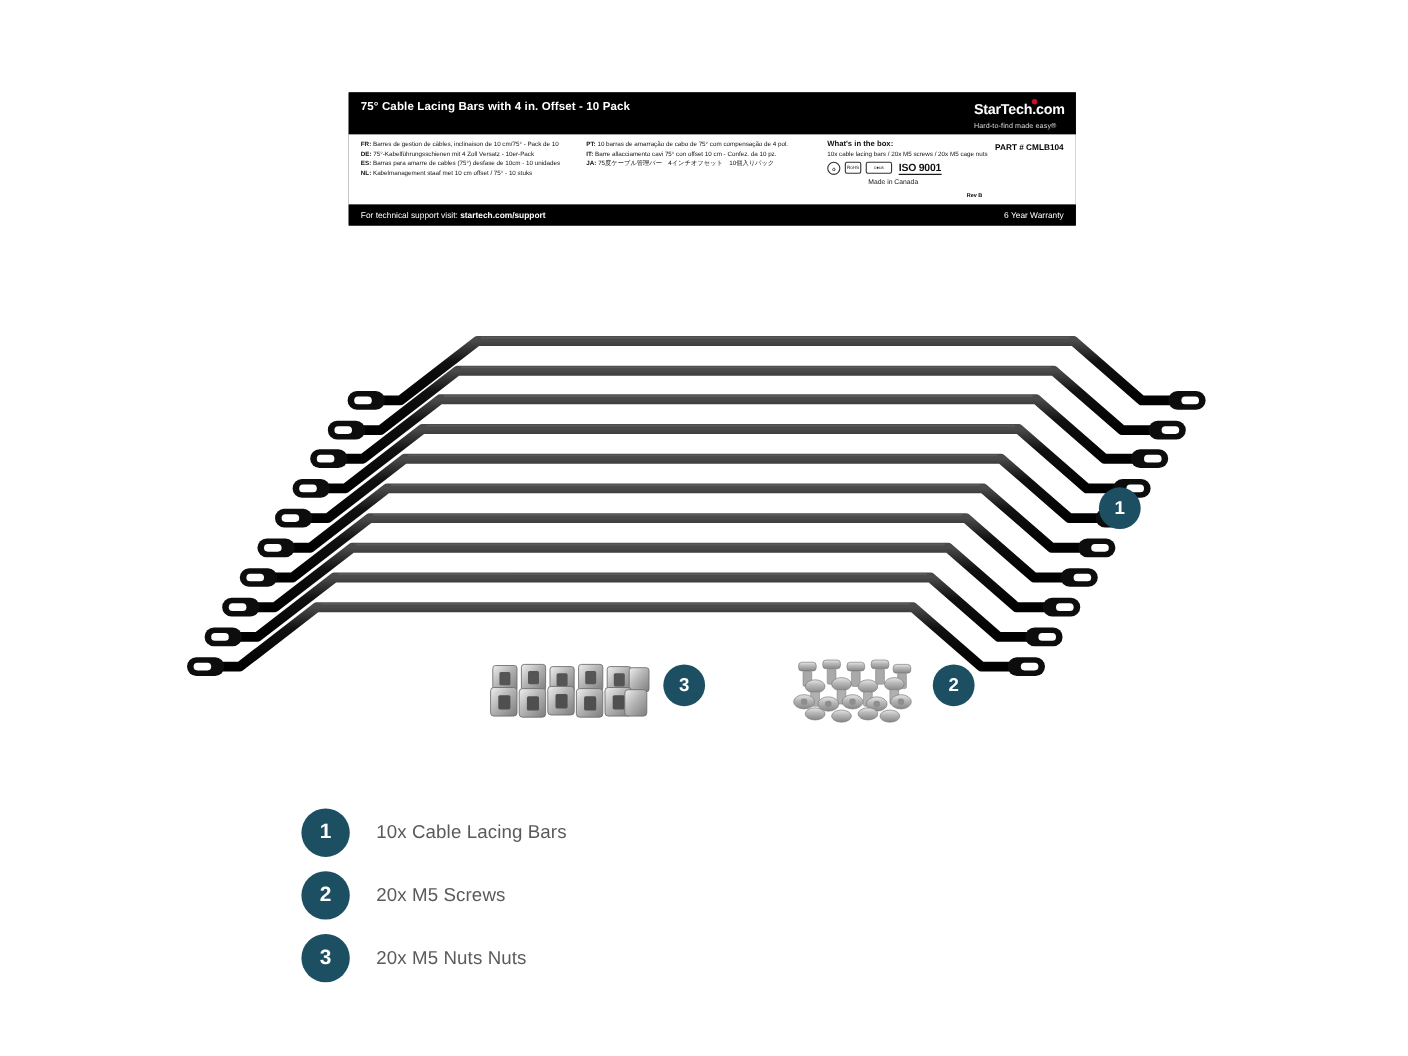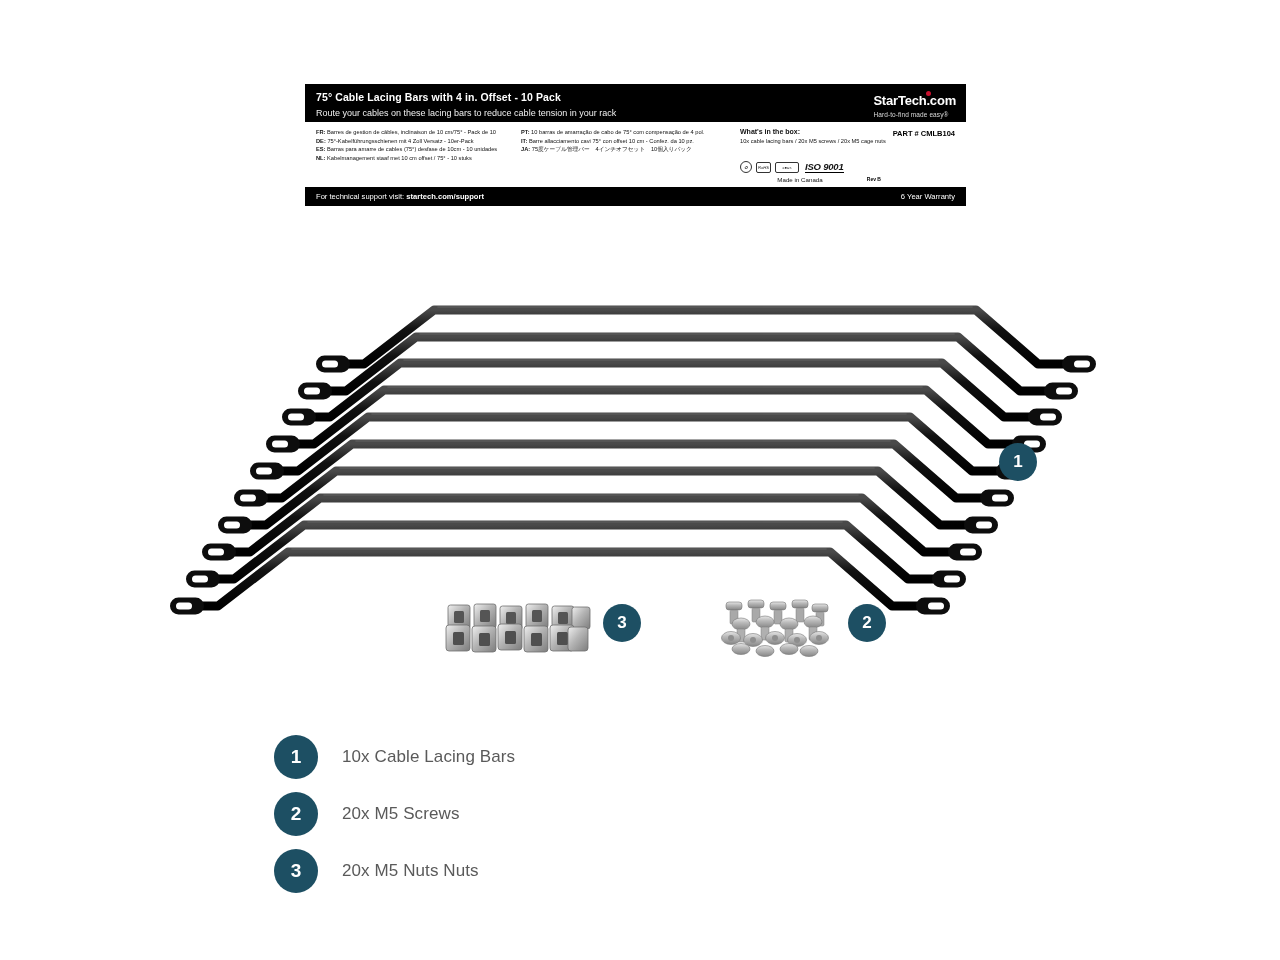--- a/index.html
+++ b/index.html
@@ -12,21 +12,21 @@
     height: 960px;
     position: relative;
     font-family: "Liberation Sans", sans-serif;
     color: #000;
     overflow: hidden;
   }
 
   
   .label-card {
     position: absolute;
-    left: 305px;
+    left: 317px;
     top: 84px;
     width: 661px;
     background: #000000;
     box-sizing: border-box;
   }
   .label-top {
     background: #000000;
     color: #ffffff;
     padding: 7px 11px 8px 11px;
     position: relative;
@@ -106,25 +106,24 @@
   }
   .box-contents { font-size: 5.7px; line-height: 8px; }
   .part-num {
     position: absolute;
     right: 11px;
     top: 45px;
     font-size: 7.5px;
     font-weight: bold;
   }
   .certs {
-    margin-top: 16px;
-    display: flex;
-    align-items: flex-end;
+    margin-top: 2px;
+    display: flex;
+    align-items: flex-start;
     gap: 4px;
-    font-style: italic;
   }
   .cert-badge {
     width: 13px; height: 9px;
     border: 0.7px solid #333;
     border-radius: 2px;
     display: flex;
     align-items: center;
     justify-content: center;
     font-size: 4.2px;
     color: #222;
@@ -230,21 +229,20 @@
     letter-spacing: 0.1px;
   }
 </style>
 </head>
 <body>
 
 <div class="label-card">
 
   <div class="label-top">
     <div class="label-title">75° Cable Lacing Bars with 4 in. Offset - 10 Pack</div>
-    <div class="label-sub">Route your cables on these lacing bars to reduce cable tension in your rack</div>
     <div class="brand">
       <div class="brand-name">
         <span>StarTech.com</span>
         <span class="brand-dot"></span>
       </div>
       <div class="brand-tag">Hard-to-find made easy®</div>
     </div>
   </div>
 
   <div class="label-body">

